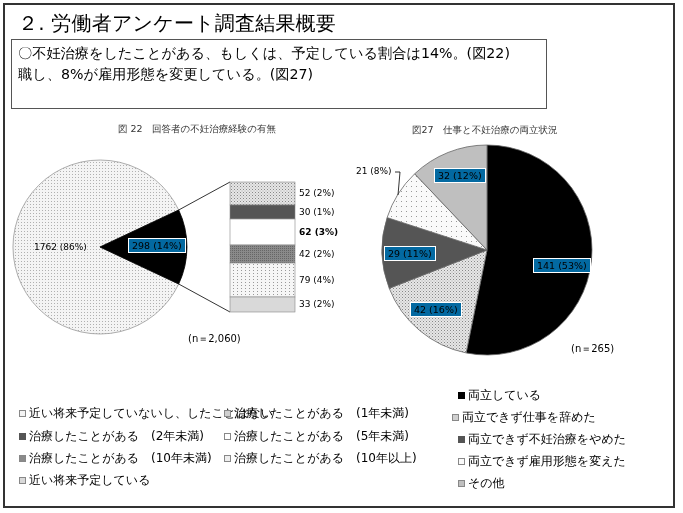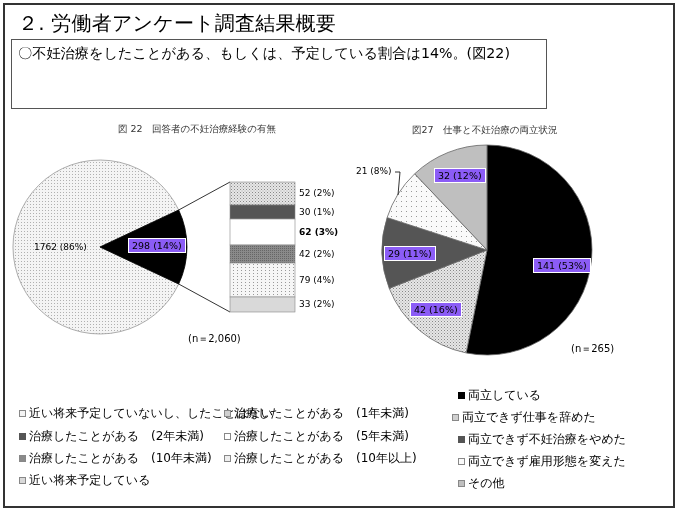--- a/index.html
+++ b/index.html
@@ -7,34 +7,35 @@
          font-family:"DejaVu Sans", sans-serif; color:#000; }
   .frame { position:absolute; left:3px; top:3px; width:672px; height:505px;
            border:2px solid #333; box-sizing:border-box; background:#fff; }
   .title { position:absolute; left:18px; top:10px; font-size:20px; letter-spacing:0.2px; }
   .summary { position:absolute; left:11px; top:39px; width:536px; height:70px;
              border:1px solid #555; box-sizing:border-box; padding:3px 6px;
              font-size:14.2px; line-height:21px; }
   .chart-title { position:absolute; font-size:9.5px; color:#333; white-space:nowrap; }
   .svgwrap { position:absolute; left:0; top:0; }
   .lbl { position:absolute; font-size:9px; white-space:nowrap; }
-  .boxlbl { position:absolute; font-size:9.5px; background:#8b5cf6; padding:1px 3px;
+  .boxlbl { position:absolute; font-size:9.5px; background:#0369a1; padding:1px 3px;
             border:1px solid #fff; white-space:nowrap; }
   .legend-item { position:absolute; font-size:12px; white-space:nowrap; display:flex; align-items:center; }
   .swatch { width:7px; height:7px; border:1px solid #888; margin-right:3px; box-sizing:border-box; display:inline-block; }
 </style>
 </head>
 <body>
 
 <div class="frame"></div>
 
 <div class="title">２. 労働者アンケート調査結果概要</div>
 
 <div class="summary">
   <div>〇不妊治療をしたことがある、もしくは、予定している割合は14%。(図22)</div>
+  <div>職し、8%が雇用形態を変更している。(図27)</div>
 </div>
 
 <div class="chart-title" style="left:75px; top:123px;margin-left:43px;">図 22　回答者の不妊治療経験の有無</div>
 
 <svg class="svgwrap" width="683" height="513">
   <defs>
     <pattern id="dots-fine" width="3" height="3" patternUnits="userSpaceOnUse">
       <rect width="3" height="3" fill="#f4f4f4"></rect>
       <rect x="0" y="0" width="1" height="1" fill="#b0b0b0"></rect>
     </pattern>

